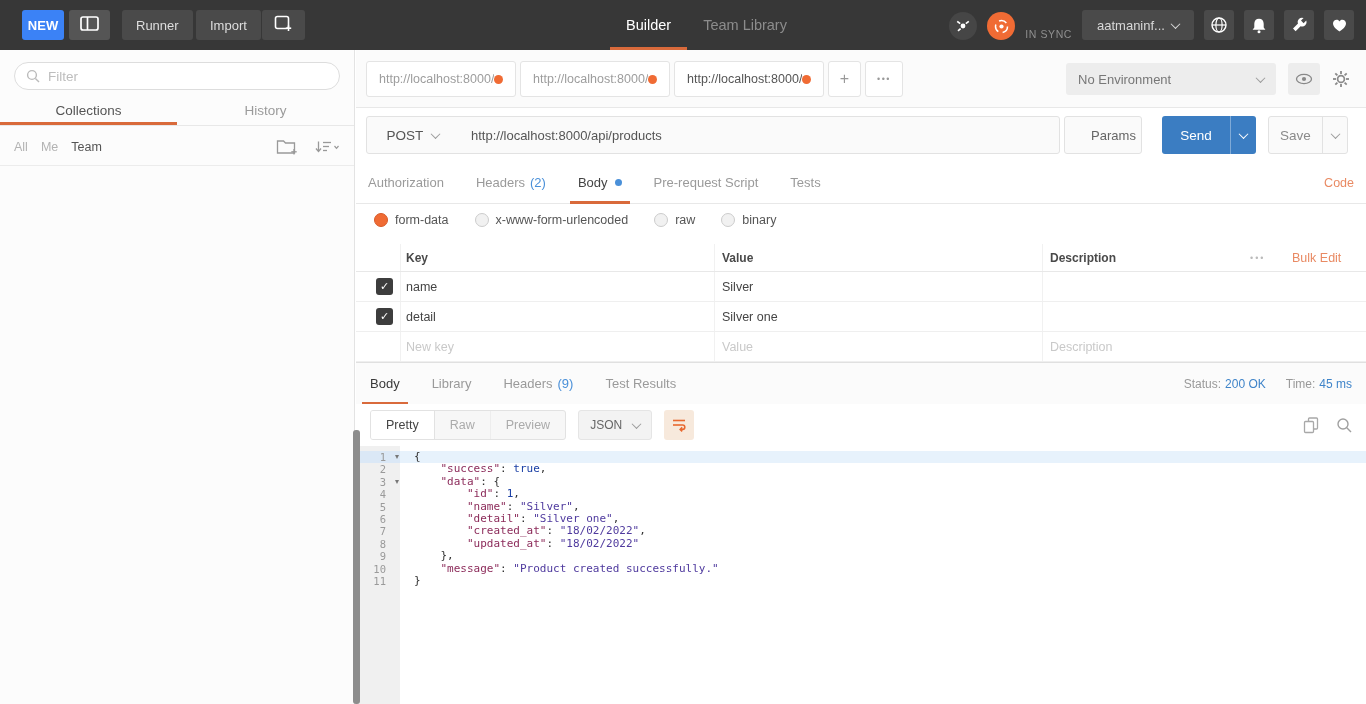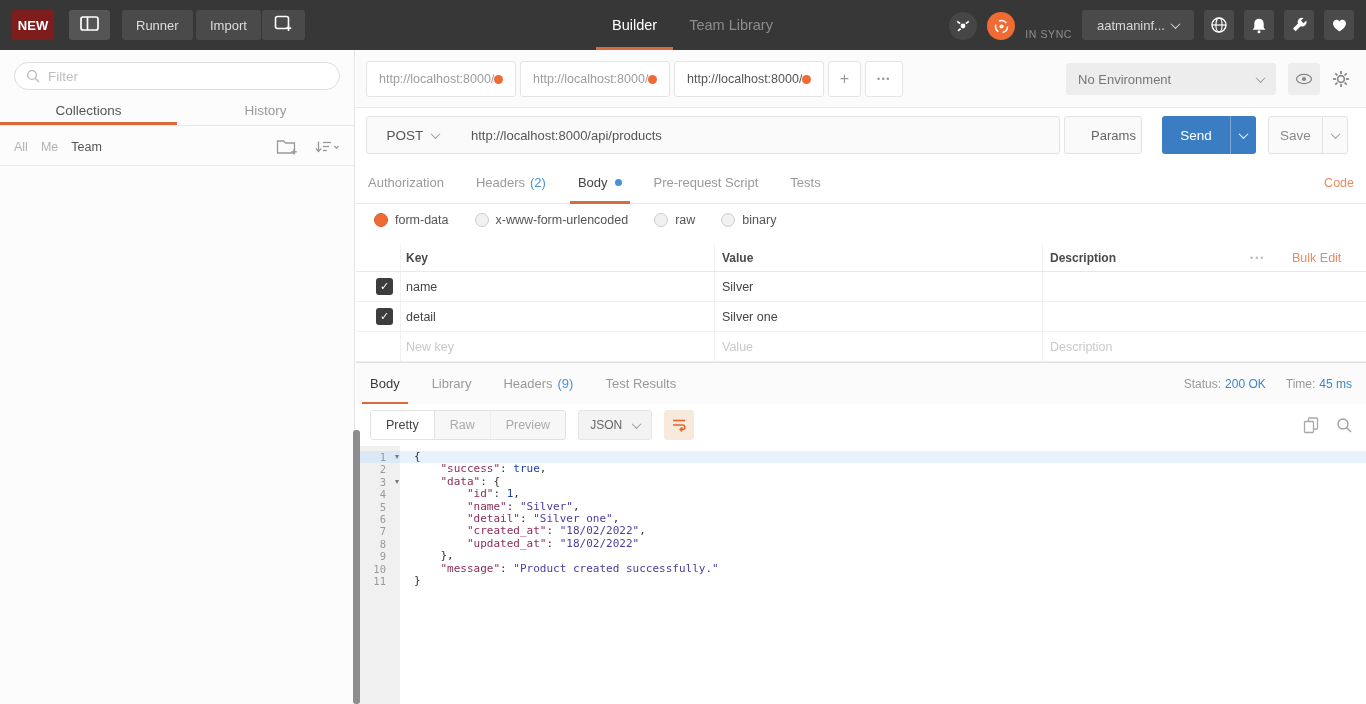--- a/index.html
+++ b/index.html
@@ -4,26 +4,26 @@
 <style>
   * { margin:0; padding:0; box-sizing:border-box; }
   body { background:#ddd; font-family:"Liberation Sans", sans-serif; }
   .app { position:relative; width:1366px; height:704px; background:#fff; overflow:hidden; font-family:"Liberation Sans", sans-serif; }
 
   
   .topbar { position:absolute; left:0; top:0; width:1366px; height:50px; background:#373737; }
   .hbtn { position:absolute; top:10px; height:30px; background:#4a4a4a; border:none; border-radius:3px;
           color:#dedede; font-size:13px; font-family:inherit; display:flex; align-items:center; justify-content:center;
           padding:0 14px; cursor:pointer; }
-  #btnNew   { left:12px;  width:42px; padding:7px; background:#7f1d1d; color:#fff; font-weight:bold; }
+  #btnNew   { left:22px;  width:42px; padding:7px; background:#3b82f6; color:#fff; font-weight:bold; }
   #btnPanes { left:69px;  width:41px; padding:0; background:#555; }
   #btnRunner{ left:122px; }
   #btnImport{ left:196px; }
   #btnNewWin{ left:262px; width:43px; padding:0; }
-  .nav-tabs { position:absolute; left:596px; top:0; height:50px; display:flex; }
+  .nav-tabs { position:absolute; left:610px; top:0; height:50px; display:flex; }
   .nav-tab { height:50px; display:flex; align-items:center; padding:0 16px; font-size:14.5px; color:#8c8c8c; cursor:pointer; }
   .nav-tab.active { color:#fff; box-shadow:inset 0 -3px 0 #d96a3b; }
   .top-right { position:absolute; right:12px; top:10px; height:30px; display:flex; align-items:flex-end; gap:10px; }
   .circle-btn { width:28px; height:28px; border-radius:50%; background:#464646; display:flex; align-items:center; justify-content:center; cursor:pointer; flex:none; }
   .circle-btn.sync { background:#f06b34; }
   .sync-label { color:#8f8f8f; font-size:10.5px; letter-spacing:.6px; }
   .acct { height:30px; width:112px; background:#4a4a4a; border-radius:3px; color:#d8d8d8; font-size:13px;
           display:flex; align-items:center; justify-content:space-between; padding:0 15px; cursor:pointer; }
   .sq-btn { width:30px; height:30px; border-radius:3px; background:#4a4a4a; display:flex; align-items:center; justify-content:center; cursor:pointer; flex:none; }
   .chev { display:inline-block; width:7px; height:7px; border-right:1.5px solid currentColor; border-bottom:1.5px solid currentColor;

